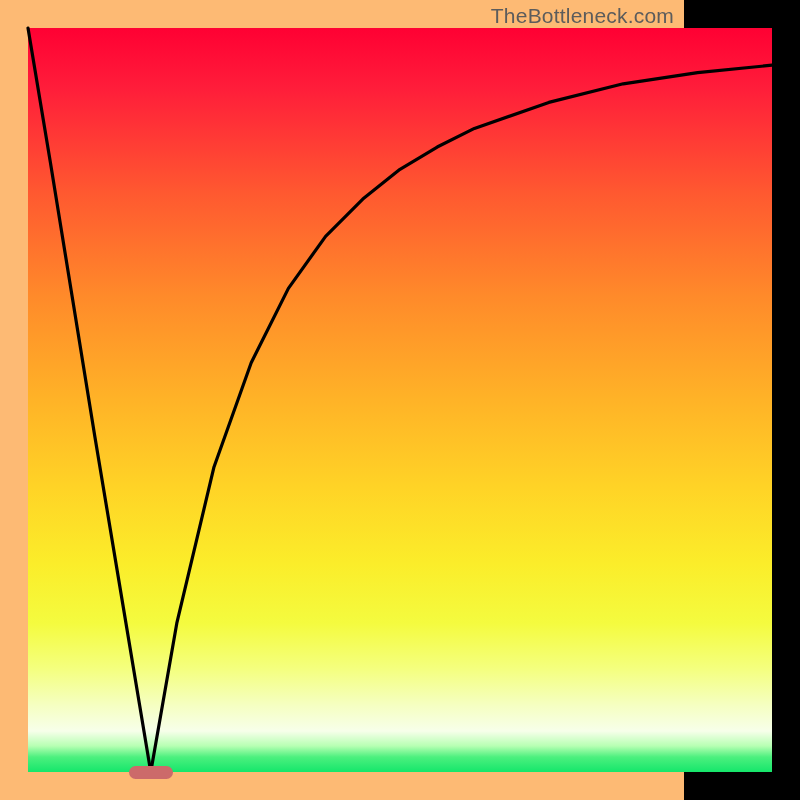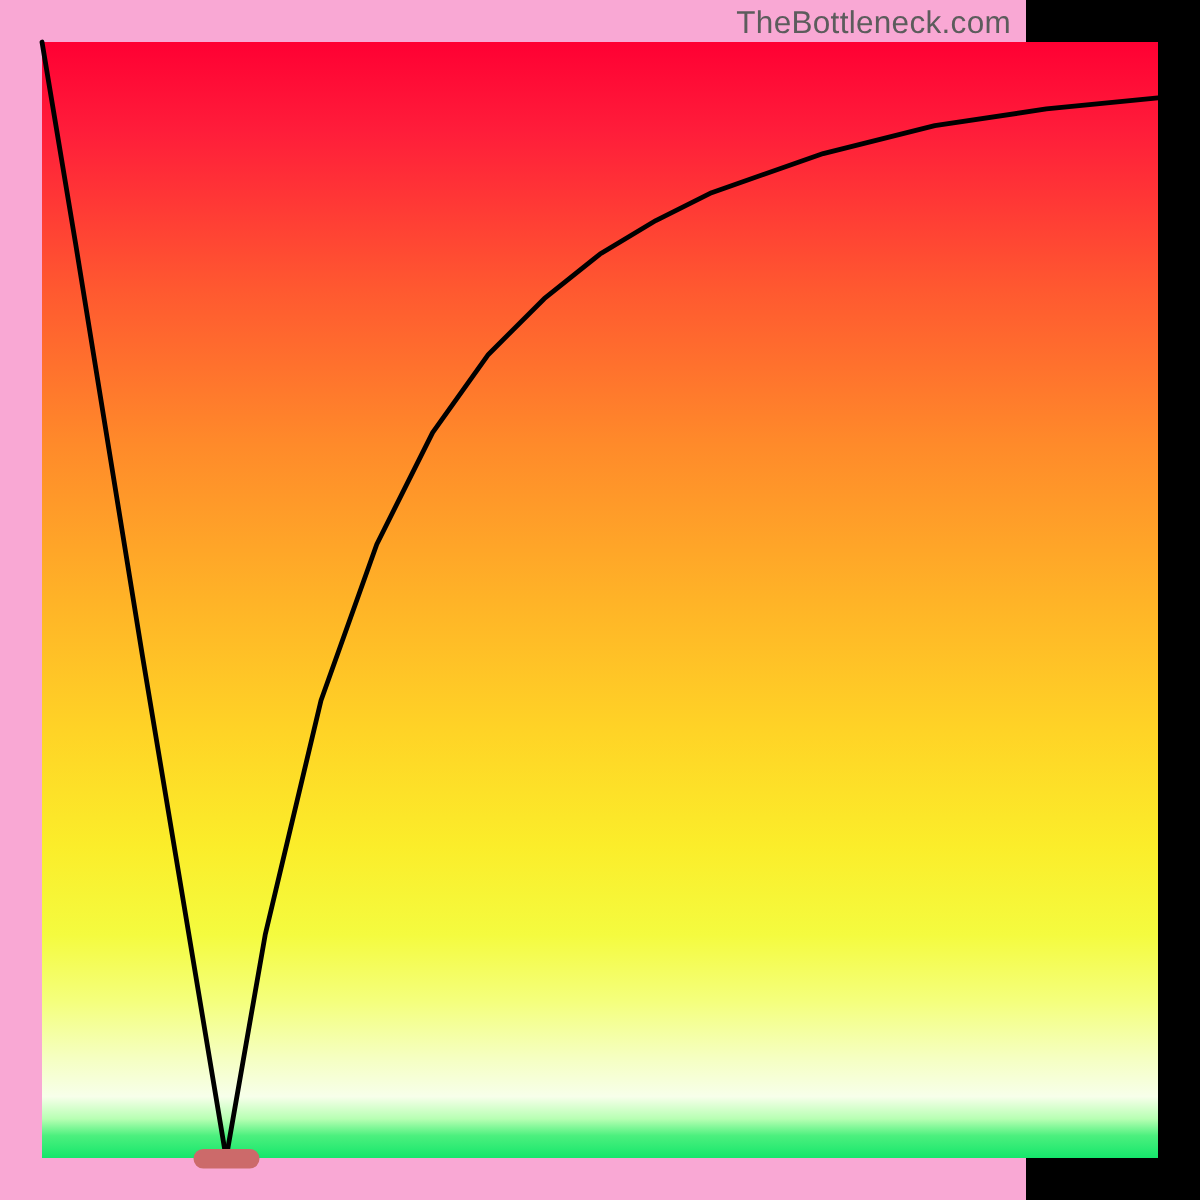--- a/index.html
+++ b/index.html
@@ -8,21 +8,21 @@
     width: 800px;
     height: 800px;
     overflow: hidden;
     background: #000;
     font-family: Arial, Helvetica, sans-serif;
   }
   .frame {
     position: relative;
     width: 684px;
     height: 800px;
-    background: #f9a8d4;
+    background: #fdba74;
   }
   .plot {
     position: absolute;
     left: 28px;
     top: 28px;
     width: 744px;
     height: 744px;
     
   }
   .gradient {

